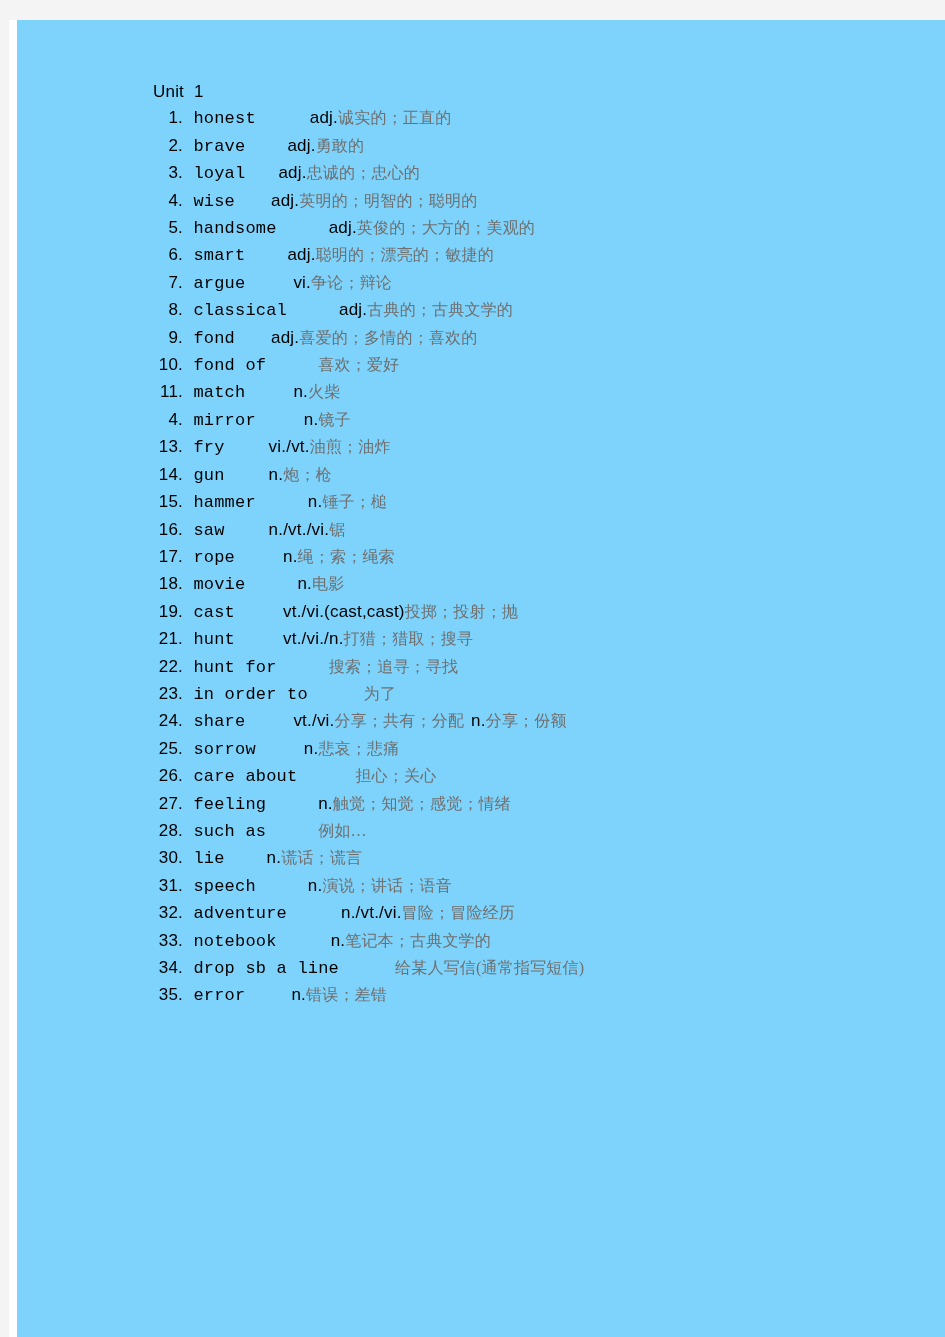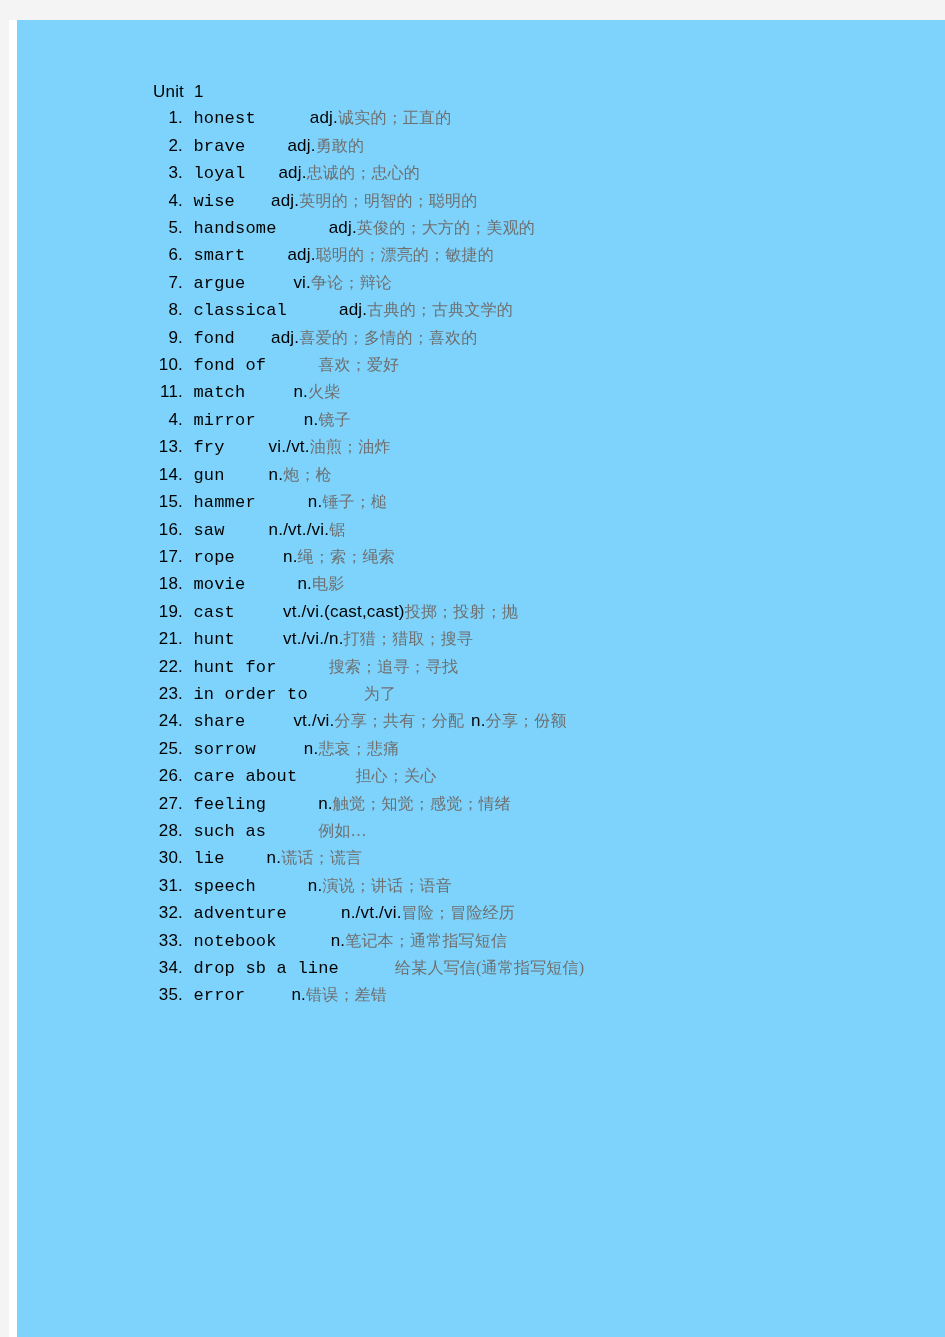--- a/index.html
+++ b/index.html
@@ -131,19 +131,19 @@
         <li class="vocab-entry"><span class="entry-num">22.</span><span class="entry-term"> hunt for</span><span class="gap" style="width: 52px;"></span><span class="entry-gloss">搜索；追寻；寻找</span></li>
         <li class="vocab-entry"><span class="entry-num">23.</span><span class="entry-term"> in order to</span><span class="gap" style="width: 56px;"></span><span class="entry-gloss">为了</span></li>
         <li class="vocab-entry"><span class="entry-num">24.</span><span class="entry-term"> share</span><span class="gap" style="width: 48px;"></span><span class="entry-pos">vt./vi.</span><span class="entry-gloss">分享；共有；分配</span><span class="gap" style="width: 7px;"></span><span class="entry-pos">n.</span><span class="entry-gloss">分享；份额</span></li>
         <li class="vocab-entry"><span class="entry-num">25.</span><span class="entry-term"> sorrow</span><span class="gap" style="width: 48px;"></span><span class="entry-pos">n.</span><span class="entry-gloss">悲哀；悲痛</span></li>
         <li class="vocab-entry"><span class="entry-num">26.</span><span class="entry-term"> care about</span><span class="gap" style="width: 58px;"></span><span class="entry-gloss">担心；关心</span></li>
         <li class="vocab-entry"><span class="entry-num">27.</span><span class="entry-term"> feeling</span><span class="gap" style="width: 52px;"></span><span class="entry-pos">n.</span><span class="entry-gloss">触觉；知觉；感觉；情绪</span></li>
         <li class="vocab-entry"><span class="entry-num">28.</span><span class="entry-term"> such as</span><span class="gap" style="width: 52px;"></span><span class="entry-gloss">例如…</span></li>
         <li class="vocab-entry"><span class="entry-num">30.</span><span class="entry-term"> lie</span><span class="gap" style="width: 42px;"></span><span class="entry-pos">n.</span><span class="entry-gloss">谎话；谎言</span></li>
         <li class="vocab-entry"><span class="entry-num">31.</span><span class="entry-term"> speech</span><span class="gap" style="width: 52px;"></span><span class="entry-pos">n.</span><span class="entry-gloss">演说；讲话；语音</span></li>
         <li class="vocab-entry"><span class="entry-num">32.</span><span class="entry-term"> adventure</span><span class="gap" style="width: 54px;"></span><span class="entry-pos">n./vt./vi.</span><span class="entry-gloss">冒险；冒险经历</span></li>
-        <li class="vocab-entry"><span class="entry-num">33.</span><span class="entry-term"> notebook</span><span class="gap" style="width: 54px;"></span><span class="entry-pos">n.</span><span class="entry-gloss">笔记本；通常指写短信</span></li>
+        <li class="vocab-entry"><span class="entry-num">33.</span><span class="entry-term"> notebook</span><span class="gap" style="width: 54px;"></span><span class="entry-pos">n.</span><span class="entry-gloss">笔记本；古典文学的</span></li>
         <li class="vocab-entry"><span class="entry-num">34.</span><span class="entry-term"> drop sb a line</span><span class="gap" style="width: 56px;"></span><span class="entry-gloss">给某人写信(通常指写短信)</span></li>
         <li class="vocab-entry"><span class="entry-num">35.</span><span class="entry-term"> error</span><span class="gap" style="width: 46px;"></span><span class="entry-pos">n.</span><span class="entry-gloss">错误；差错</span></li>
       </ul>
 
   </div>
 </div>
 
 </body></html>

